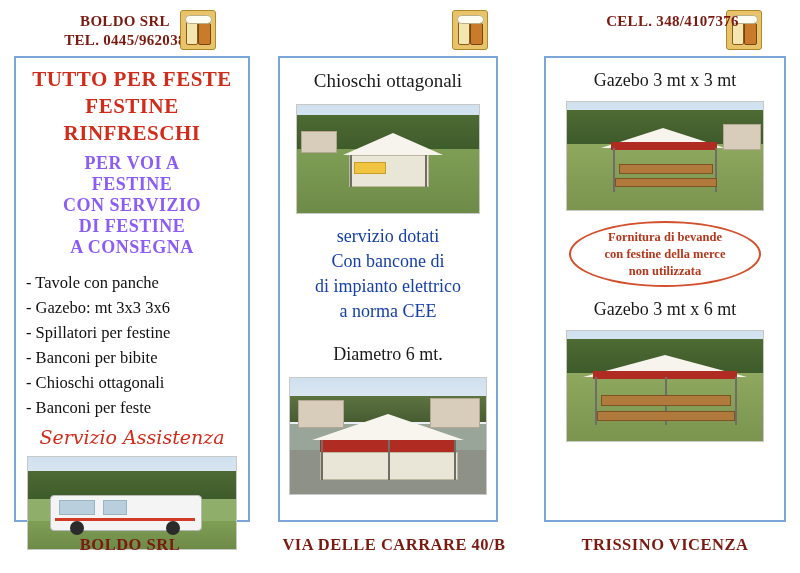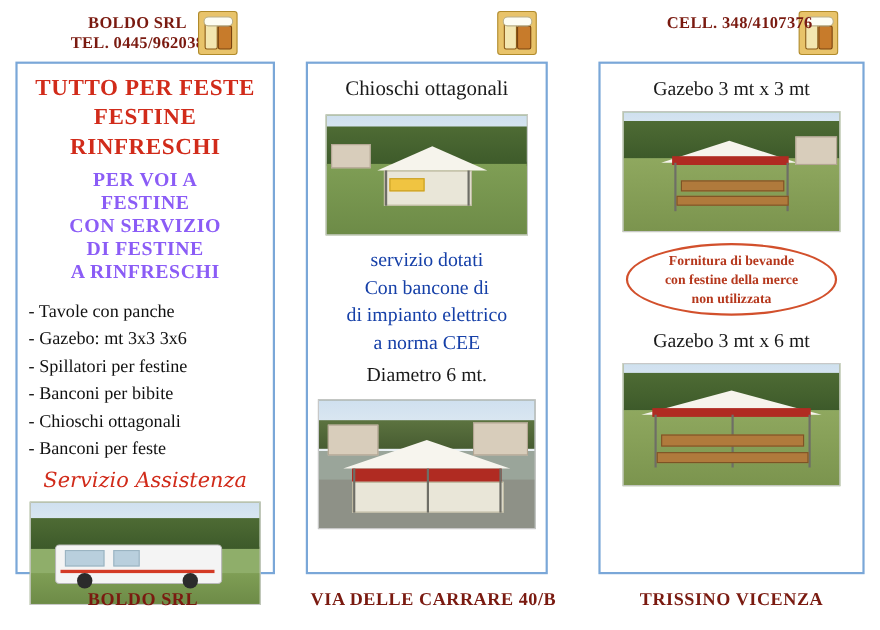--- a/index.html
+++ b/index.html
@@ -196,21 +196,21 @@
     text-align: center;
     color: #1640a8;
     font-size: 18px;
     line-height: 25px;
     margin-top: 10px;
   }
   .p2-diam {
     text-align: center;
     color: #1a1a1a;
     font-size: 18px;
-    margin-top: 6px;
+    margin-top: 20px;
   }
 
   
   .p3-title {
     text-align: center;
     color: #1a1a1a;
     font-size: 18px;
     margin-top: 12px;
   }
   .oval {
@@ -290,21 +290,21 @@
       <div>TUTTO PER FESTE</div>
       <div>FESTINE</div>
       <div>RINFRESCHI</div>
     </div>
 
     <div class="p1-sub">
       <div>PER VOI A</div>
       <div>FESTINE</div>
       <div>CON SERVIZIO</div>
       <div>DI FESTINE</div>
-      <div>A RINFRESCHI</div>
+      <div>A CONSEGNA</div>
     </div>
 
     <div class="p1-list">
       <div>- Tavole con panche</div>
       <div>- Gazebo: mt 3x3  3x6</div>
       <div>- Spillatori per festine</div>
       <div>- Banconi per bibite</div>
       <div>- Chioschi ottagonali</div>
       <div>- Banconi per feste</div>
     </div>

